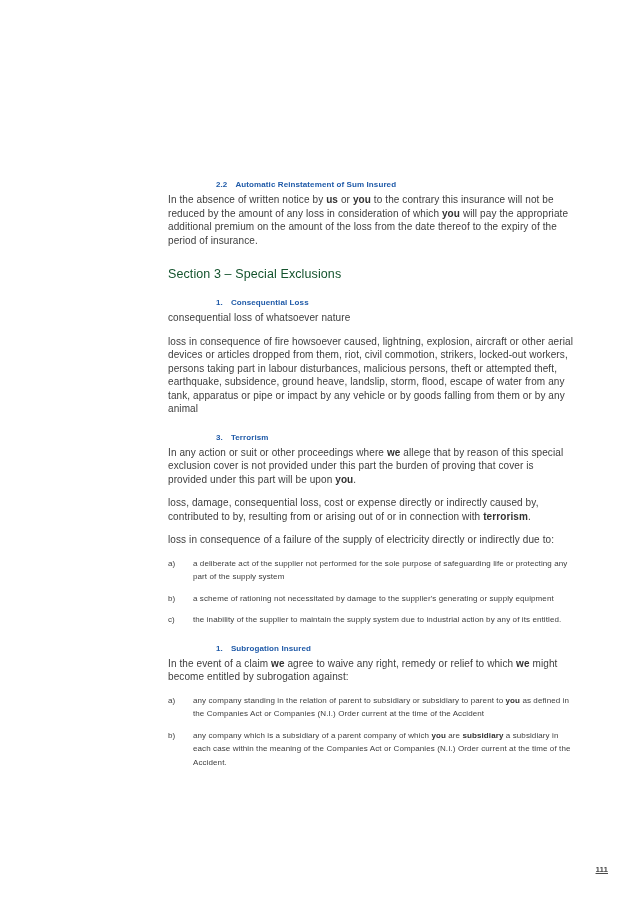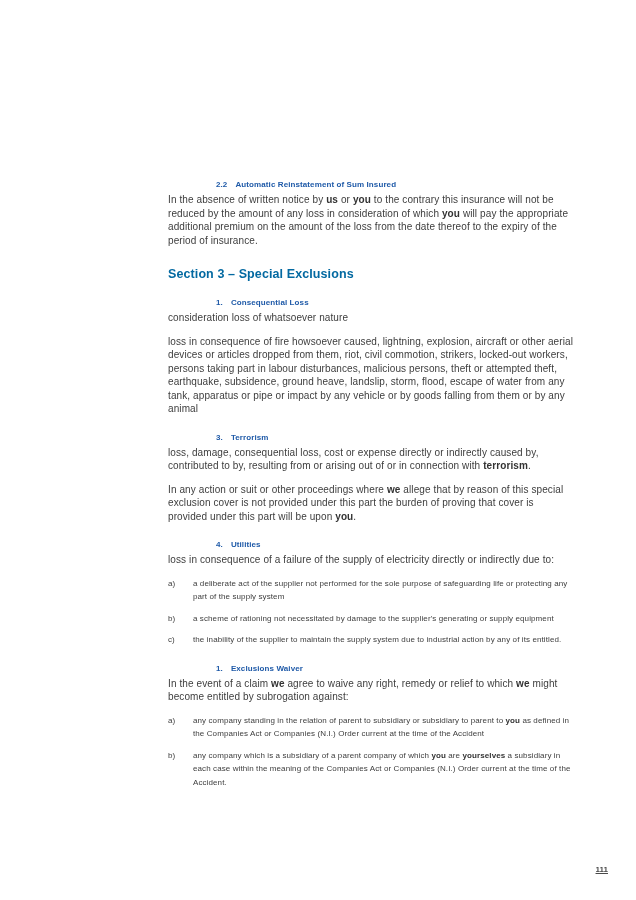--- a/index.html
+++ b/index.html
@@ -20,23 +20,23 @@
   .subheading {
     color:#1f5aa8;
     font-size:8px;
     font-weight:bold;
     letter-spacing:0.1px;
     margin:17px 0 4px 0;
     padding-left:48px;
   }
   .subheading .num { display:inline-block; margin-right:8px; }
   .section-heading {
-    color:#0369a1;
+    color:#14532d;
     font-size:12.5px;
-    font-weight:700;
+    font-weight:400;
     letter-spacing:0.1px;
     margin:20px 0 10px 0;
   }
   .para {
     font-size:10px;
     line-height:13.5px;
     letter-spacing:0.1px;
     margin:0 0 10px 0;
   }
   .b { font-weight:bold; color:#333333; }
@@ -63,53 +63,52 @@
 
 <div class="page">
   <div class="content">
 
     <h3 class="subheading"><span class="num">2.2</span><span>Automatic Reinstatement of Sum Insured</span></h3>
     <p class="para"><span>In the absence of written notice by </span><span class="b">us</span><span> or </span><span class="b">you</span><span> to the contrary this insurance will not be reduced by the amount of any loss in consideration of which </span><span class="b">you</span><span> will pay the appropriate additional premium on the amount of the loss from the date thereof to the expiry of the period of insurance.</span></p>
 
     <h1 class="section-heading">Section 3 – Special Exclusions</h1>
 
     <h3 class="subheading"><span class="num">1.</span><span>Consequential Loss</span></h3>
-    <p class="para">consideration loss of whatsoever nature</p>
+    <p class="para">consequential loss of whatsoever nature</p>
 
     <p class="para">loss in consequence of fire howsoever caused, lightning, explosion, aircraft or other aerial devices or articles dropped from them, riot, civil commotion, strikers, locked-out workers, persons taking part in labour disturbances, malicious persons, theft or attempted theft, earthquake, subsidence, ground heave, landslip, storm, flood, escape of water from any tank, apparatus or pipe or impact by any vehicle or by goods falling from them or by any animal</p>
 
     <h3 class="subheading"><span class="num">3.</span><span>Terrorism</span></h3>
+    <p class="para"><span>In any action or suit or other proceedings where </span><span class="b">we</span><span> allege that by reason of this special exclusion cover is not provided under this part the burden of proving that cover is provided under this part will be upon </span><span class="b">you</span><span>.</span></p>
     <p class="para"><span>loss, damage, consequential loss, cost or expense directly or indirectly caused by, contributed to by, resulting from or arising out of or in connection with </span><span class="b">terrorism</span><span>.</span></p>
-    <p class="para"><span>In any action or suit or other proceedings where </span><span class="b">we</span><span> allege that by reason of this special exclusion cover is not provided under this part the burden of proving that cover is provided under this part will be upon </span><span class="b">you</span><span>.</span></p>
 
-    <h3 class="subheading"><span class="num">4.</span><span>Utilities</span></h3>
     <p class="para">loss in consequence of a failure of the supply of electricity directly or indirectly due to:</p>
 
     <div class="li">
         <span class="marker">a)</span>
         <span class="li-text"><span>a deliberate act of the supplier not performed for the sole purpose of safeguarding life or protecting any part of the supply system</span></span>
       </div>
     <div class="li">
         <span class="marker">b)</span>
         <span class="li-text"><span>a scheme of rationing not necessitated by damage to the supplier's generating or supply equipment</span></span>
       </div>
     <div class="li">
         <span class="marker">c)</span>
         <span class="li-text"><span>the inability of the supplier to maintain the supply system due to industrial action by any of its entitled.</span></span>
       </div>
 
 
-    <h3 class="subheading"><span class="num">1.</span><span>Exclusions Waiver</span></h3>
+    <h3 class="subheading"><span class="num">1.</span><span>Subrogation Insured</span></h3>
     <p class="para"><span>In the event of a claim </span><span class="b">we</span><span> agree to waive any right, remedy or relief to which </span><span class="b">we</span><span> might become entitled by subrogation against:</span></p>
 
     <div class="li">
         <span class="marker">a)</span>
         <span class="li-text"><span>any company standing in the relation of parent to subsidiary or subsidiary to parent to </span><span class="b">you</span><span> as defined in the Companies Act or Companies (N.I.) Order current at the time of the Accident</span></span>
       </div>
     <div class="li">
         <span class="marker">b)</span>
-        <span class="li-text"><span>any company which is a subsidiary of a parent company of which </span><span class="b">you</span><span> are </span><span class="b">yourselves</span><span> a subsidiary in each case within the meaning of the Companies Act or Companies (N.I.) Order current at the time of the Accident.</span></span>
+        <span class="li-text"><span>any company which is a subsidiary of a parent company of which </span><span class="b">you</span><span> are </span><span class="b">subsidiary</span><span> a subsidiary in each case within the meaning of the Companies Act or Companies (N.I.) Order current at the time of the Accident.</span></span>
       </div>
 
   </div>
 
   <div class="page-number">111</div>
 </div>
 
 </body></html>

